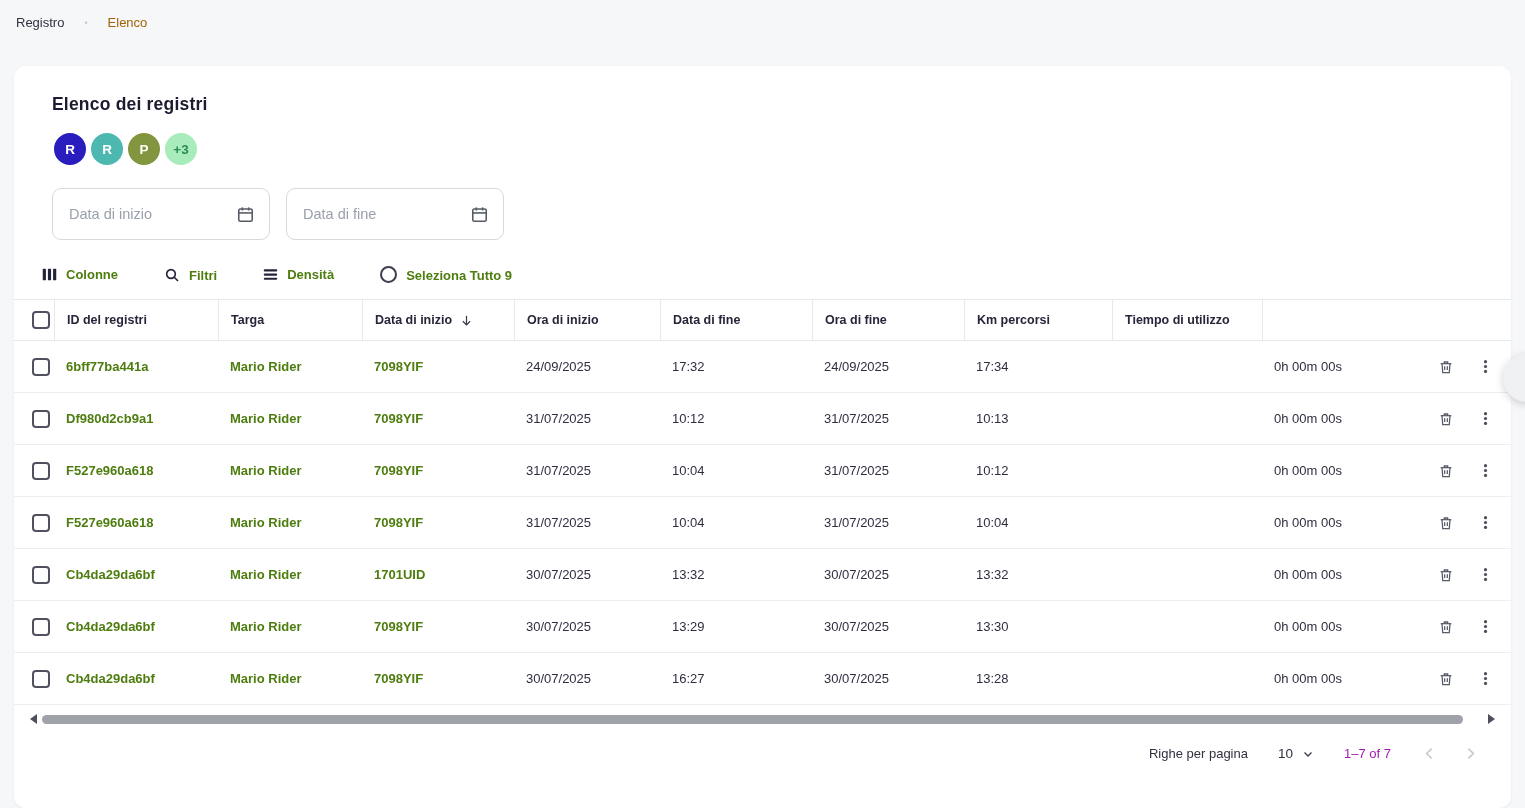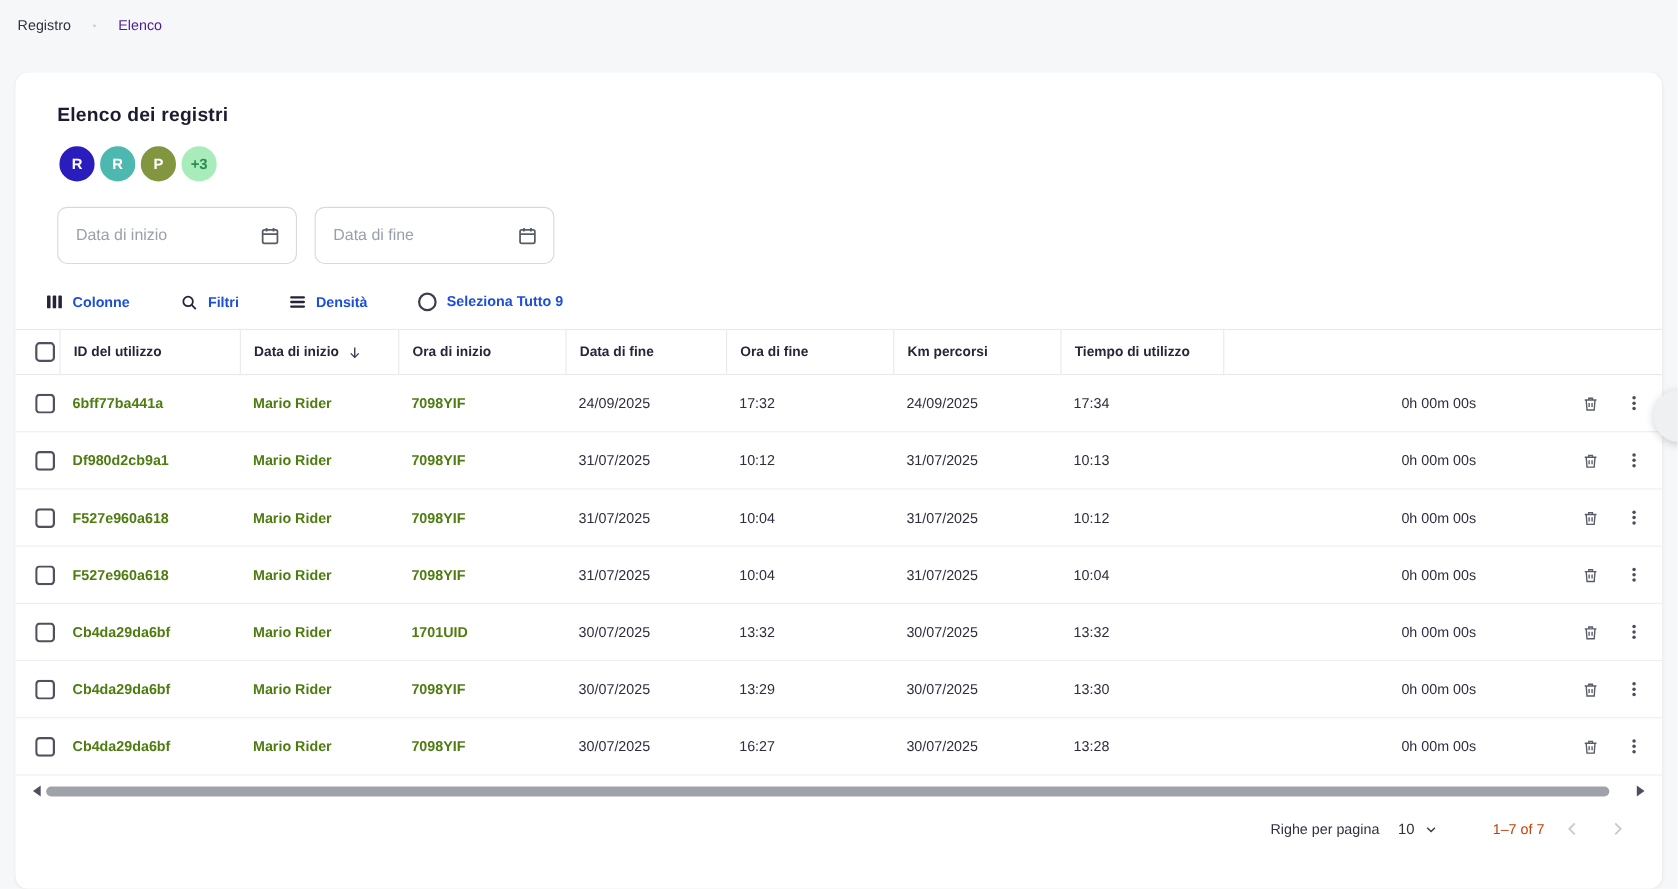--- a/index.html
+++ b/index.html
@@ -9,21 +9,21 @@
     font-family: "Liberation Sans", sans-serif;
     color: #23233a;
     position: relative;
     overflow: hidden;
   }
 
   
   .breadcrumb { display: flex; align-items: center; gap: 20px; padding: 15px 0 0 16px; font-size: 13px; }
   .crumb { color: #31313f; cursor: pointer; }
   .crumb-sep { color: #c9cbd1; font-size: 9px; }
-  .crumb.current { color: #4c1d95; cursor: default; }
+  .crumb.current { color: #a16207; cursor: default; }
 
   
   .card {
     position: relative;
     margin: 36px 14px 0;
     background: #ffffff;
     border-radius: 12px;
     box-shadow: 0 1px 3px rgba(20,20,40,.06);
     padding-bottom: 33px;
     min-height: 742px;
@@ -42,21 +42,21 @@
   .date-input {
     width: 218px; height: 52px;
     border: 1px solid #d7d9de; border-radius: 9px;
     display: flex; align-items: center; justify-content: space-between;
     padding: 0 14px 0 16px; cursor: pointer; background: #fff;
   }
   .date-ph { color: #9aa0ab; font-size: 14.5px; }
 
   
   .toolbar { display: flex; align-items: center; gap: 46px; padding: 26px 0 16px 28px; }
-  .tool-btn { display: flex; align-items: flex-start; gap: 9px; font-size: 13px; font-weight: 700; color: #1d4ed8; cursor: pointer; }
+  .tool-btn { display: flex; align-items: flex-end; gap: 9px; font-size: 13px; font-weight: 700; color: #4d7c0f; cursor: pointer; }
   .circle-icon { width: 17px; height: 17px; border: 2px solid #3d3d4d; border-radius: 50%; display: inline-block; }
 
   
   .thead, .trow {
     display: grid;
     grid-template-columns: 22px 164px 144px 152px 146px 152px 152px 148px 150px 141px 1fr;
     align-items: center;
     padding: 0 14px 0 18px;
   }
   .thead { height: 42px; border-top: 1px solid #e8e9ed; border-bottom: 1px solid #e8e9ed; }
@@ -78,23 +78,23 @@
   .icon-btn { display: inline-flex; align-items: center; justify-content: center; cursor: pointer; }
 
   
   .hscroll { display: flex; align-items: center; margin: 8px 16px 0 16px; gap: 5px; height: 12px; }
   .arrow-left { width: 0; height: 0; border-top: 5px solid transparent; border-bottom: 5px solid transparent; border-right: 7px solid #4d4f5c; cursor: pointer; }
   .arrow-right { width: 0; height: 0; border-top: 5px solid transparent; border-bottom: 5px solid transparent; border-left: 7px solid #4d4f5c; cursor: pointer; }
   .scroll-track { flex: 1; height: 9px; position: relative; }
   .scroll-thumb { position: absolute; left: 0; top: 0; height: 9px; width: 98.6%; background: #9fa3a9; border-radius: 5px; cursor: grab; }
 
   
-  .pagination { display: flex; align-items: center; justify-content: flex-end; gap: 17px; padding: 20px 32px 0 0; font-size: 13px; color: #30303f; }
+  .pagination { display: flex; align-items: center; justify-content: flex-end; gap: 30px; padding: 20px 32px 0 0; font-size: 13px; color: #30303f; }
   .rpp-select { display: flex; align-items: center; gap: 9px; cursor: pointer; font-size: 13.5px; text-align: center; }
-  .pg-range { color: #c2410c; margin-left: 33px; }
+  .pg-range { color: #a21caf; }
   .pg-chevrons { display: flex; gap: 24px; }
   .pg-chev { cursor: pointer; display: inline-flex; }
 
   
   .edge-fab {
     position: absolute; right: -26px; top: 354px;
     width: 48px; height: 48px; border-radius: 50%;
     background: #eff0f2; box-shadow: 0 2px 8px rgba(0,0,0,.18);
     cursor: pointer;
   }
@@ -178,21 +178,24 @@
       <span>Seleziona Tutto 9</span>
     </div>
   </div>
 
   <div>
     <div class="thead">
       <div class="th no-div c-check">
         <span class="checkbox"></span>
       </div>
       <div class="th">
-          <span>ID del utilizzo</span>
+          <span>ID del registri</span>
+        </div>
+      <div class="th">
+          <span>Targa</span>
         </div>
       <div class="th">
         <span>Data di inizio</span>
         <span class="icon-btn">
           <svg width="15" height="15" viewBox="0 0 24 24" fill="none" stroke="#3a3a4a" stroke-width="2">
               <line x1="12" y1="4.5" x2="12" y2="19"></line>
               <polyline points="6.2,13.2 12,19 17.8,13.2"></polyline>
             </svg>
         </span>
       </div>

